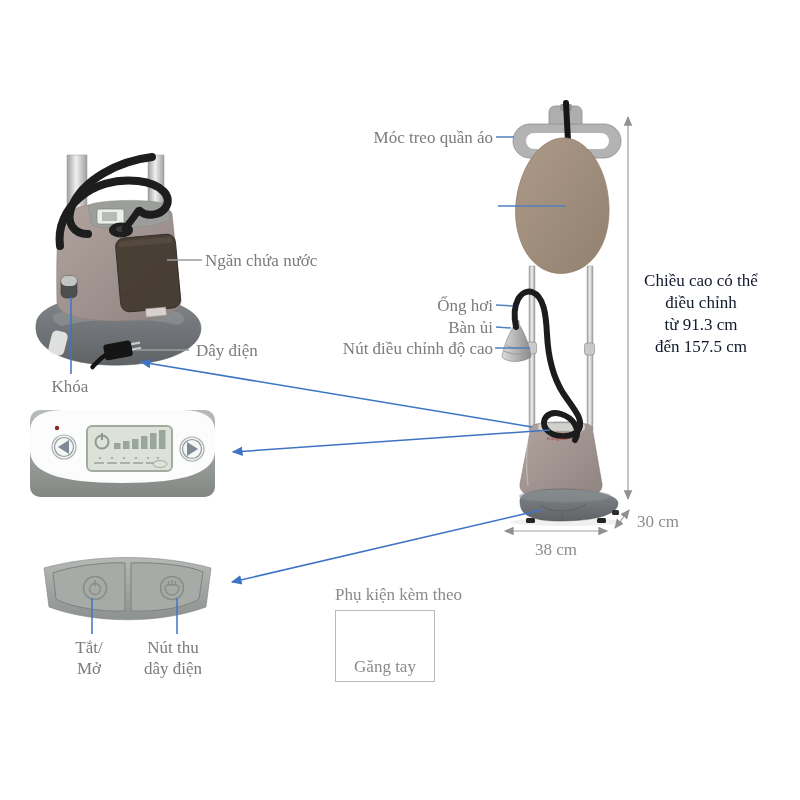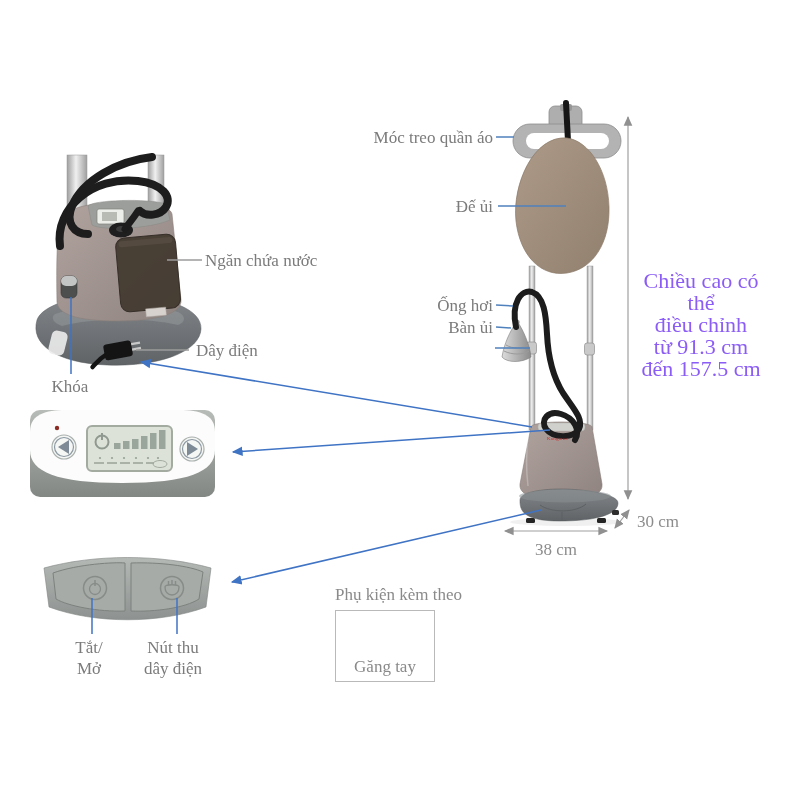--- a/index.html
+++ b/index.html
@@ -3,21 +3,21 @@
 <meta charset="utf-8">
 <style>
   html,body{margin:0;padding:0;background:#ffffff;}
   .canvas{position:relative;width:800px;height:800px;background:#ffffff;overflow:hidden;
           font-family:Liberation Serif, serif;}
   svg.scene{position:absolute;left:0;top:0;}
   .lbl{position:absolute;color:#7b7b7b;font-size:17px;line-height:21px;white-space:pre-line;}
   .lbl.right{text-align:right;}
   .lbl.center{text-align:center;}
   .lbl.dim{color:#8c8c8c;}
-  .note{position:absolute;color:#8b5cf6;font-size:22px;line-height:22px;white-space:pre-line;text-align:center;}
+  .note{position:absolute;color:#0f172a;font-size:17px;line-height:22px;white-space:pre-line;text-align:center;}
   .brand-mark{position:absolute;font-size:5px;color:#cc2b2b;letter-spacing:.2px;}
   .acc-box{position:absolute;border:1px solid #b9b9b9;box-sizing:border-box;background:#ffffff;}
 </style>
 </head>
 <body>
 
 <div class="canvas">
 
 <svg class="scene" width="800" height="800" viewBox="0 0 800 800">
   <defs>
@@ -240,24 +240,24 @@
   </g>
 
   <g stroke="#a0a0a0" stroke-width="1.2" fill="none">
     <line x1="628" y1="117" x2="628" y2="499" marker-start="url(#mGs)" marker-end="url(#mGe)"></line>
     <line x1="505" y1="531" x2="607" y2="531" marker-start="url(#mGs)" marker-end="url(#mGe)"></line>
     <line x1="615" y1="528" x2="629" y2="510" marker-start="url(#mGs)" marker-end="url(#mGe)"></line>
   </g>
 </svg>
 
 <div class="lbl right" style="left:340px;top:127px;width:153px;">Móc treo quần áo</div>
-<div class="lbl right" style="left:340px;top:196px;width:153px;">Đế ủi</div>
 <div class="lbl right" style="left:340px;top:295px;width:153px;">Ống hơi</div>
 <div class="lbl" style="left:205px;top:250px;">Ngăn chứa nước</div>
 <div class="lbl right" style="left:340px;top:317px;width:153px;">Bàn ủi</div>
+<div class="lbl right" style="left:295px;top:338px;width:198px;">Nút điều chỉnh độ cao</div>
 <div class="lbl" style="left:196px;top:340px;">Dây điện</div>
 <div class="lbl center" style="left:39px;top:376px;width:62px;">Khóa</div>
 <div class="lbl center" style="left:61px;top:637px;width:56px;">Tắt/
 Mở</div>
 <div class="lbl center" style="left:127px;top:637px;width:92px;">Nút thu
 dây điện</div>
 
 <div class="note" style="left:628px;top:270px;width:146px;">Chiều cao có thể
 điều chỉnh
 từ 91.3 cm

